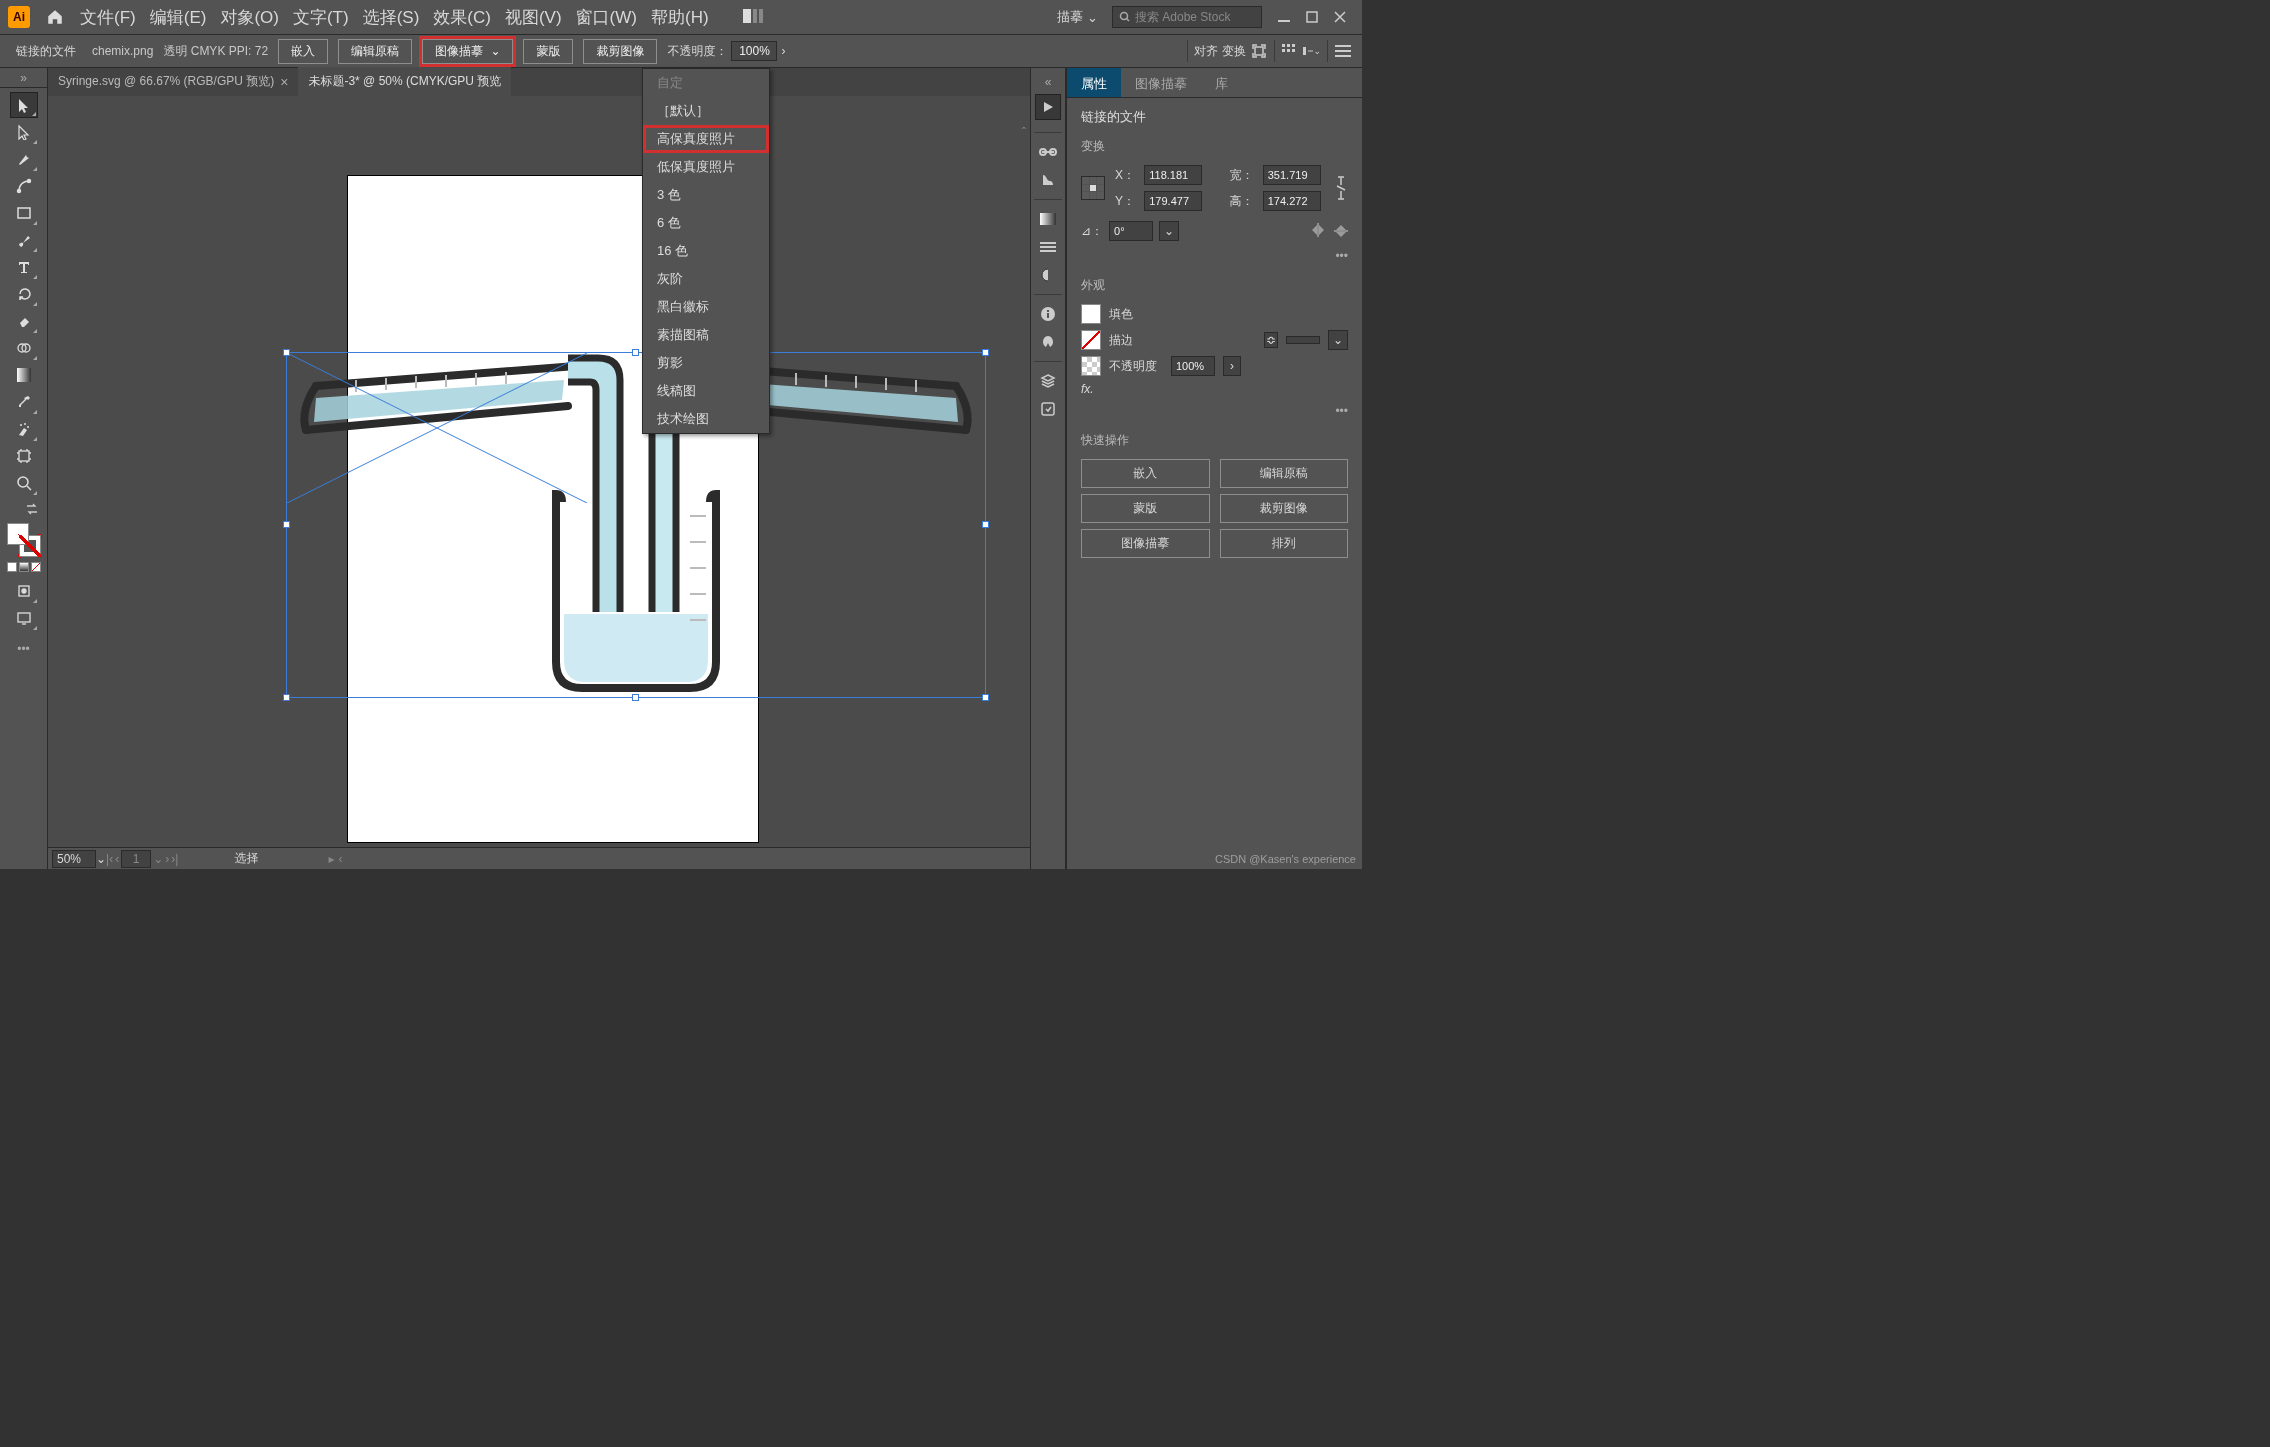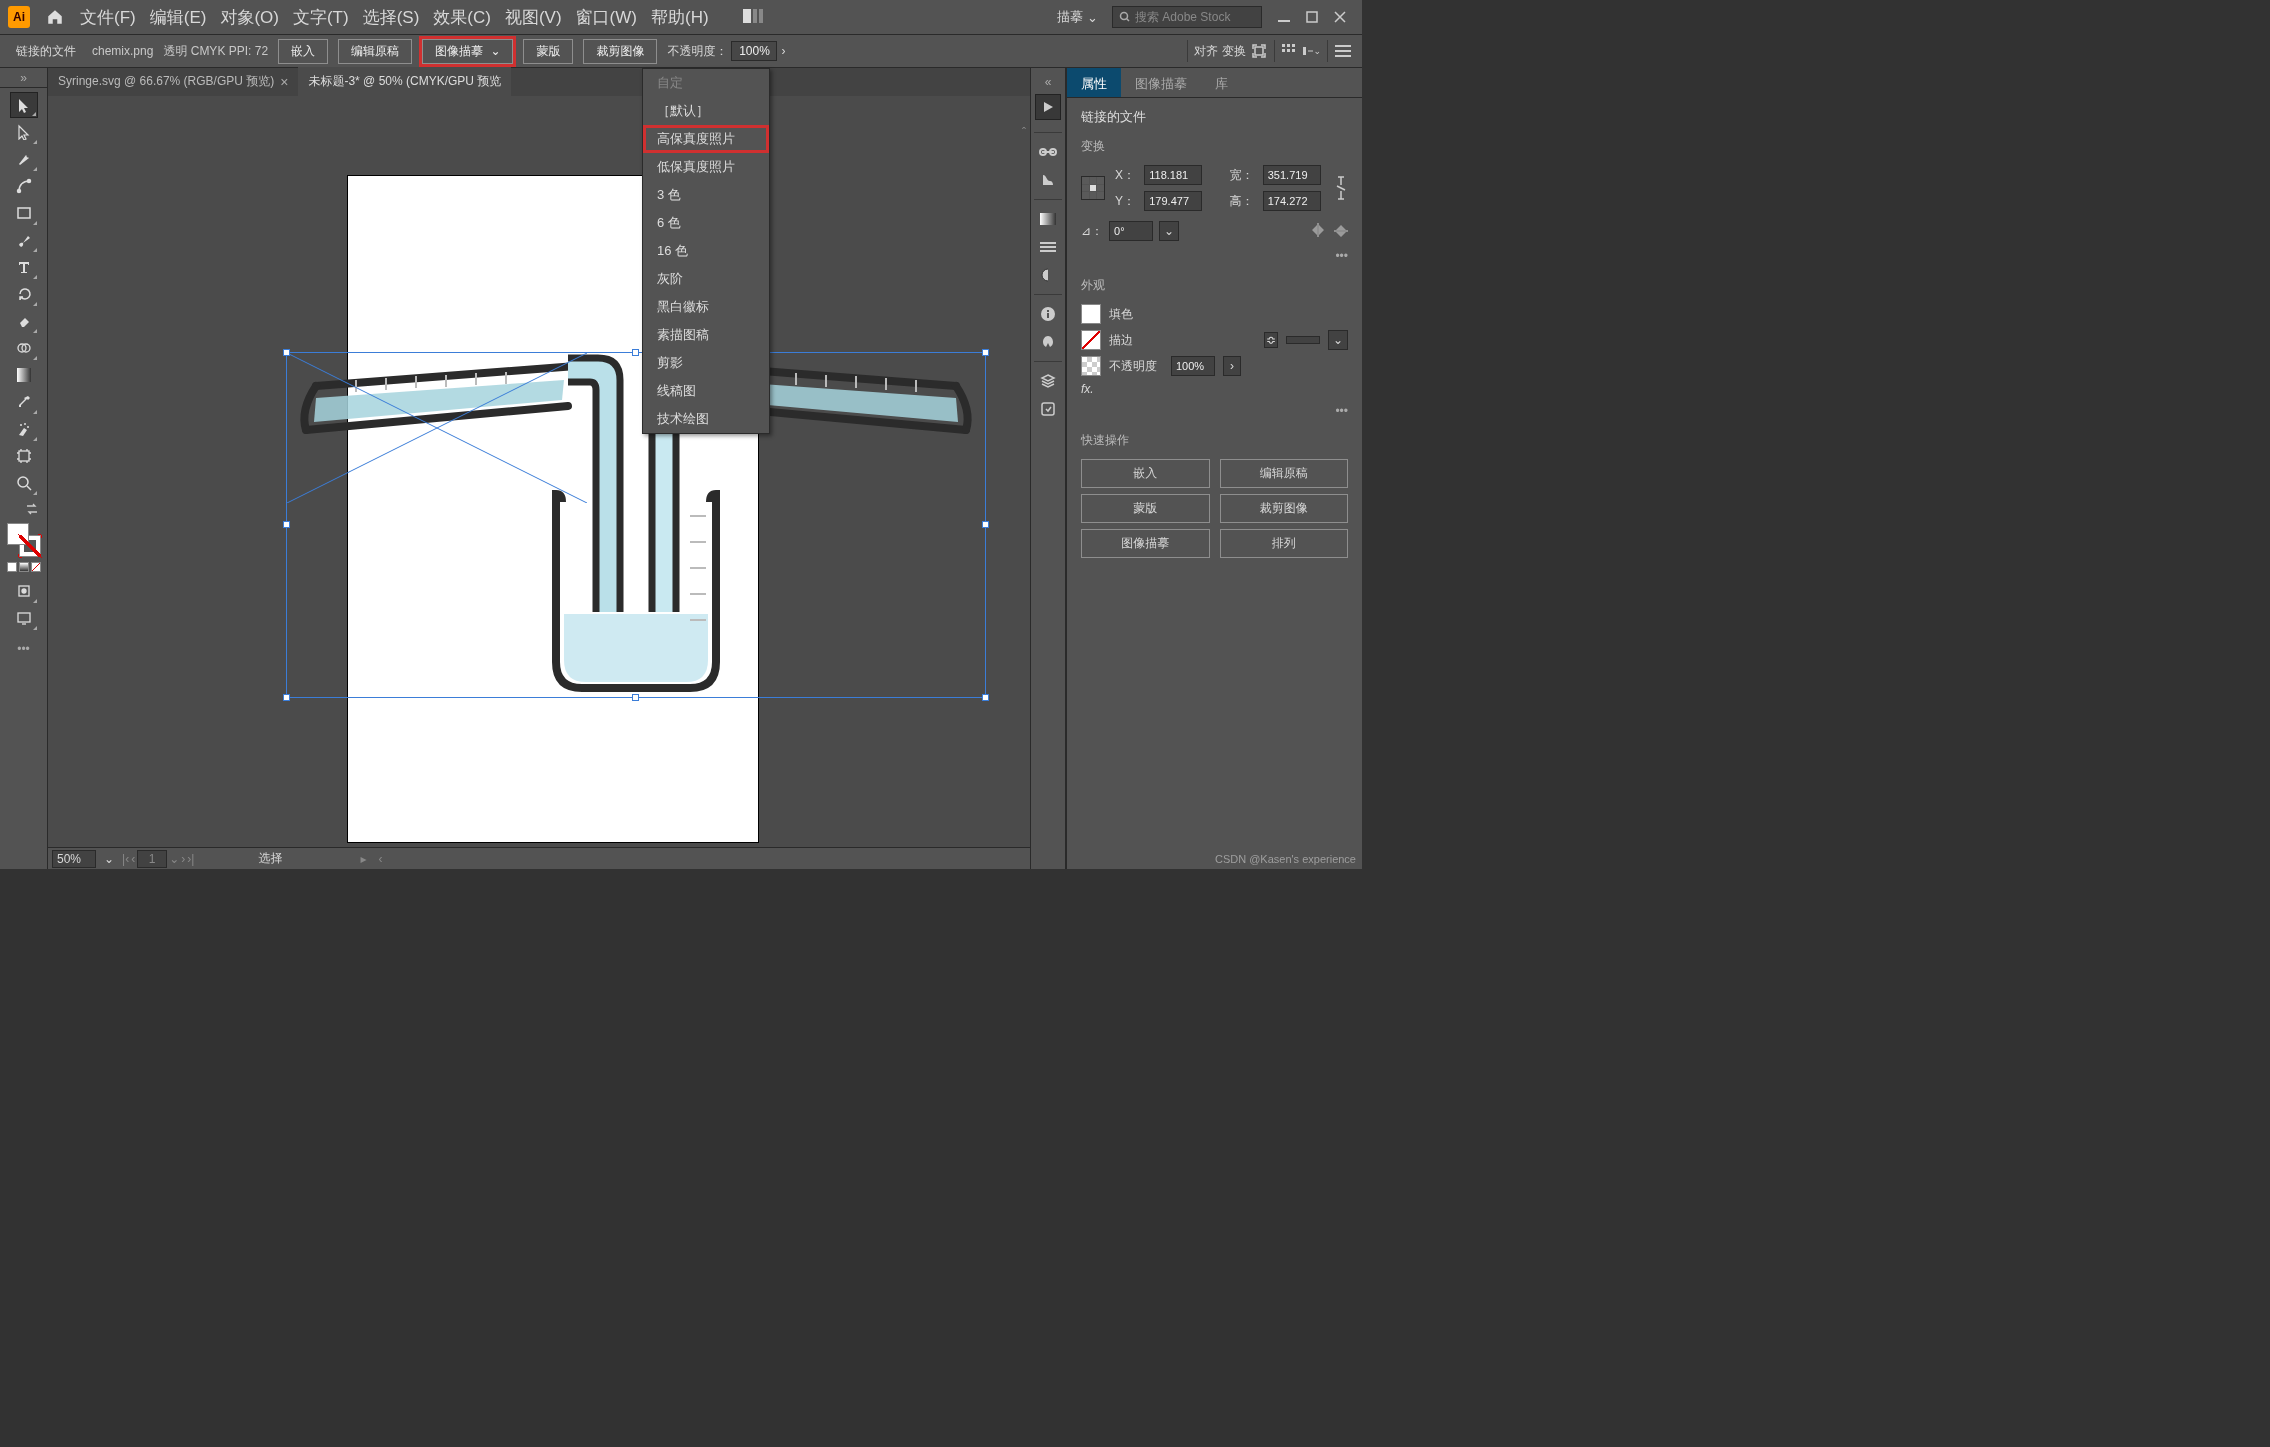--- a/index.html
+++ b/index.html
@@ -55,21 +55,21 @@
   .tab-x { color:#aaa; font-size:14px;}
   .canvas-wrap { flex:1; position:relative; overflow:hidden;}
   .artboard { position:absolute; left:300px; top:80px; width:410px; height:666px; background:#fff; box-shadow:0 0 0 1px #000;}
   .sel-rect { position:absolute; left:238px; top:256px; width:700px; height:346px; border:1px solid #3b7dd8;}
   .sel-rect .h { position:absolute; width:7px; height:7px; background:#fff; border:1px solid #3b7dd8;}
   .sel-rect .h.tl{top:-4px;left:-4px;} .sel-rect .h.tr{top:-4px;right:-4px;}
   .sel-rect .h.bl{bottom:-4px;left:-4px;} .sel-rect .h.br{bottom:-4px;right:-4px;}
   .sel-rect .h.tm{top:-4px;left:50%;margin-left:-4px;} .sel-rect .h.bm{bottom:-4px;left:50%;margin-left:-4px;}
   .sel-rect .h.ml{top:50%;left:-4px;margin-top:-4px;} .sel-rect .h.mr{top:50%;right:-4px;margin-top:-4px;}
   .diag { position:absolute; inset:0; }
-  .statusbar { height:22px; background:#535353; border-top:1px solid #2a2a2a; display:flex; align-items:center; padding:0 4px; gap:8px; font-size:12px;}
+  .statusbar { height:22px; background:#535353; border-top:1px solid #2a2a2a; display:flex; align-items:center; padding:0 4px; gap:0; font-size:12px;}
   .sb-in { background:#424242; border:1px solid #2a2a2a; padding:1px 4px; width:44px;}
   .sb-nav { display:flex; align-items:center; gap:2px; color:#888;}
 
   
   .dock { width:36px; background:#535353; border-left:1px solid #2a2a2a; border-right:1px solid #2a2a2a; display:flex; flex-direction:column; align-items:center; padding-top:4px; gap:2px;}
   .dock-h { height:20px; width:100%; display:flex; align-items:center; justify-content:center; color:#aaa;}
   .dock-i { width:26px; height:26px; display:flex; align-items:center; justify-content:center; color:#ccc;}
   .dock-i.play { background:#383838; border:1px solid #222; margin-bottom:6px;}
   .dock-sep { width:80%; height:1px; background:#3a3a3a; margin:4px 0;}
 

